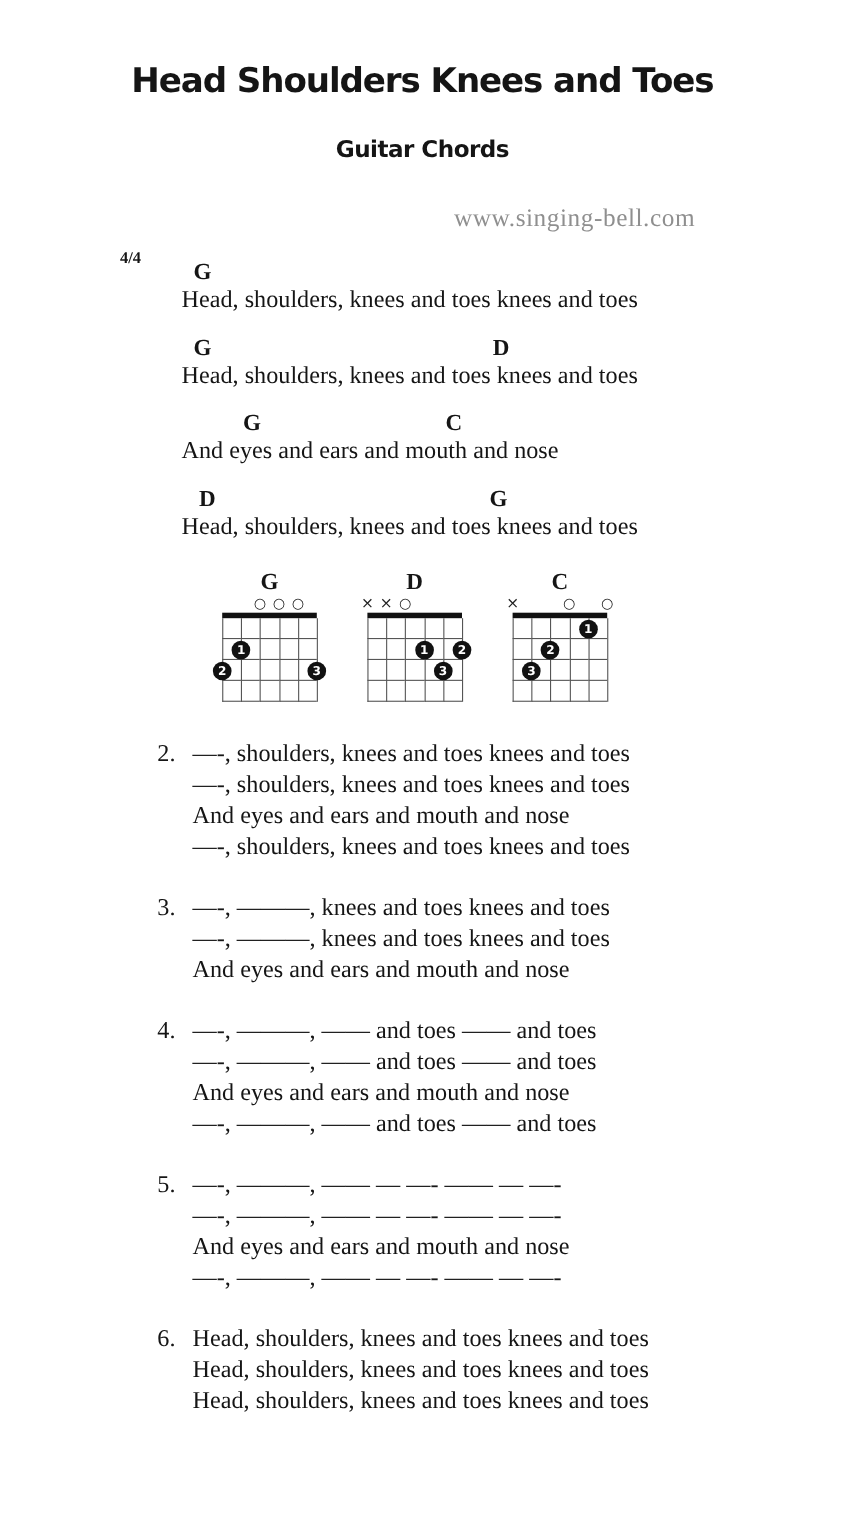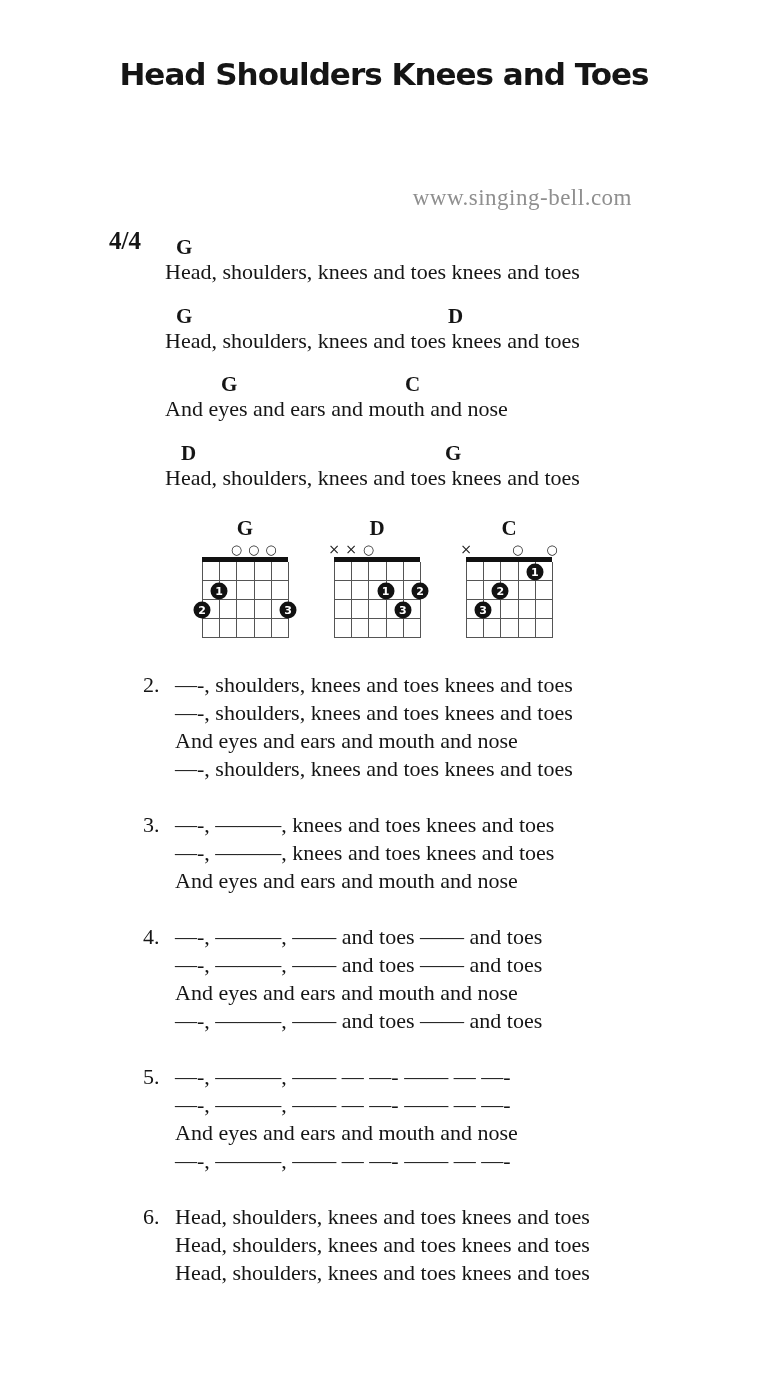--- a/index.html
+++ b/index.html
@@ -3,21 +3,21 @@
 <meta charset="utf-8">
 <style>
   html,body{margin:0;padding:0;background:#fff;}
   .page{position:relative;width:768px;height:1399px;background:#ffffff;overflow:hidden;
         font-family:"Liberation Serif",serif;color:#151515;margin:0 auto;}
   .title{position:absolute;top:56px;left:0;width:100%;text-align:center;
          font-family:"DejaVu Sans",sans-serif;font-weight:bold;font-size:31px;letter-spacing:-1px;}
   .subtitle{position:absolute;top:124px;left:0;width:100%;text-align:center;
             font-family:"DejaVu Sans",sans-serif;font-weight:bold;font-size:21px;letter-spacing:-0.5px;}
   .website{position:absolute;top:185px;right:136px;font-size:23px;color:#8f8f8f;letter-spacing:0.5px;}
-  .timesig{position:absolute;left:109px;top:227px;font-weight:bold;font-size:25px;}
+  .timesig{position:absolute;left:109px;top:227px;font-weight:bold;font-size:15px;}
   
   #verse1-lines{position:absolute;left:165px;top:236px;width:540px;}
   .v1-block{position:relative;height:68.5px;}
   .chord-layer{position:relative;height:23px;}
   .chord{position:absolute;top:0;font-weight:bold;font-size:21px;line-height:23px;}
   .lyric{font-size:22px;line-height:26px;white-space:nowrap;}
   
   #diagrams-row{position:absolute;left:202px;top:517px;display:flex;gap:46px;}
   .diagram{width:86px;position:relative;}
   .diag-name{text-align:center;font-weight:bold;font-size:21px;height:23px;line-height:23px;}
@@ -37,20 +37,21 @@
   #verses{position:absolute;left:143px;top:671px;width:580px;}
   .verse{margin-bottom:28px;padding-left:32px;position:relative;}
   .vline{font-size:22px;line-height:28px;white-space:nowrap;}
   .vnum{position:absolute;left:0;}
 </style>
 </head>
 <body>
 
 <div class="page">
   <h1 class="title" style="margin:0;">Head Shoulders Knees and Toes</h1>
+  <h2 class="subtitle" style="margin:0;">Guitar Chords</h2>
   <div class="website">www.singing-bell.com</div>
   <div class="timesig">4/4</div>
   <div id="verse1-lines">
       <div class="v1-block">
         <div class="chord-layer">
           <span class="chord" style="left: 11px;">G</span>
         </div>
         <div class="lyric">Head, shoulders, knees and toes knees and toes</div>
       </div>
       <div class="v1-block">

